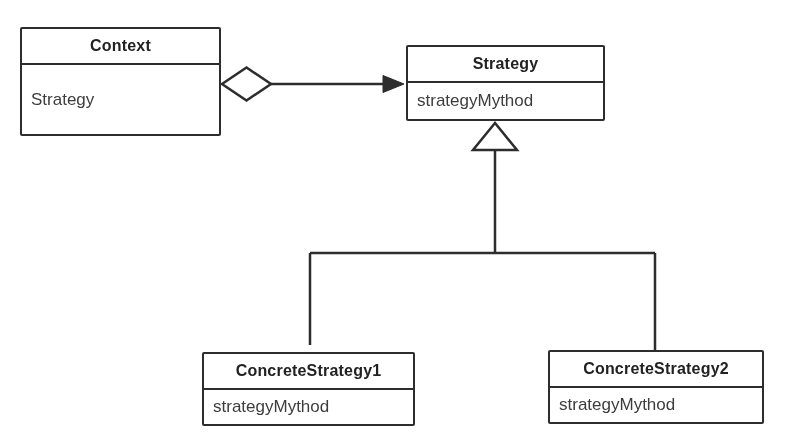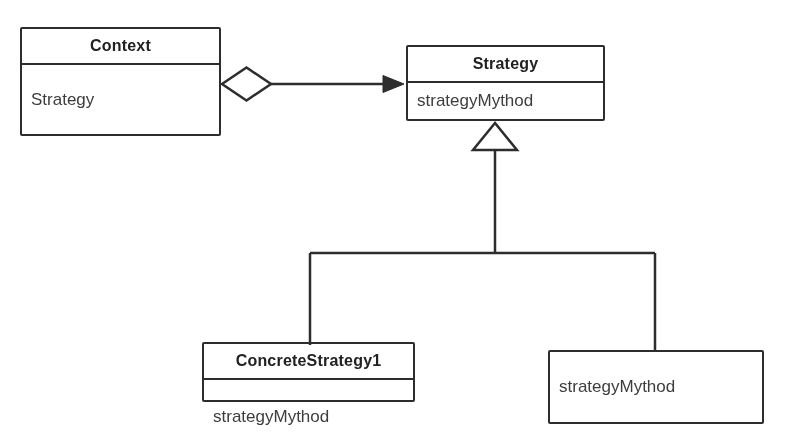--- a/index.html
+++ b/index.html
@@ -64,26 +64,27 @@
   <div class="class-box" style="left:20px; top:27px; width:201px; height:109px;">
     <div class="class-title">Context</div>
     <div class="class-row">Strategy</div>
   </div>
 
   <div class="class-box" style="left:406px; top:45px; width:199px; height:76px;">
     <div class="class-title">Strategy</div>
     <div class="class-row">strategyMythod</div>
   </div>
 
-  <div class="class-box" style="left:202px; top:342px; width:213px; height:60px;gap:27px;">
+  <div class="class-box" style="left:202px; top:352px; width:213px; height:74px;">
     <div class="class-title">ConcreteStrategy1</div>
     <div class="class-row">strategyMythod</div>
   </div>
 
   <div class="class-box" style="left:548px; top:350px; width:216px; height:74px;">
+    <div class="class-title">ConcreteStrategy2</div>
     <div class="class-row">strategyMythod</div>
   </div>
 
   <svg class="connector-layer" viewBox="0 0 787 446" aria-hidden="true">
 
     <g>
       <line x1="271" y1="84" x2="388" y2="84" stroke="#2d2d2d" stroke-width="2.5"></line>
       <polygon points="222,84 246.5,67.5 271,84 246.5,100.5" fill="#ffffff" stroke="#2d2d2d" stroke-width="2.5" stroke-linejoin="miter"></polygon>
       <polygon points="404,84 383,75.5 383,92.5" fill="#2d2d2d" stroke="#2d2d2d" stroke-width="1"></polygon>
     </g>

